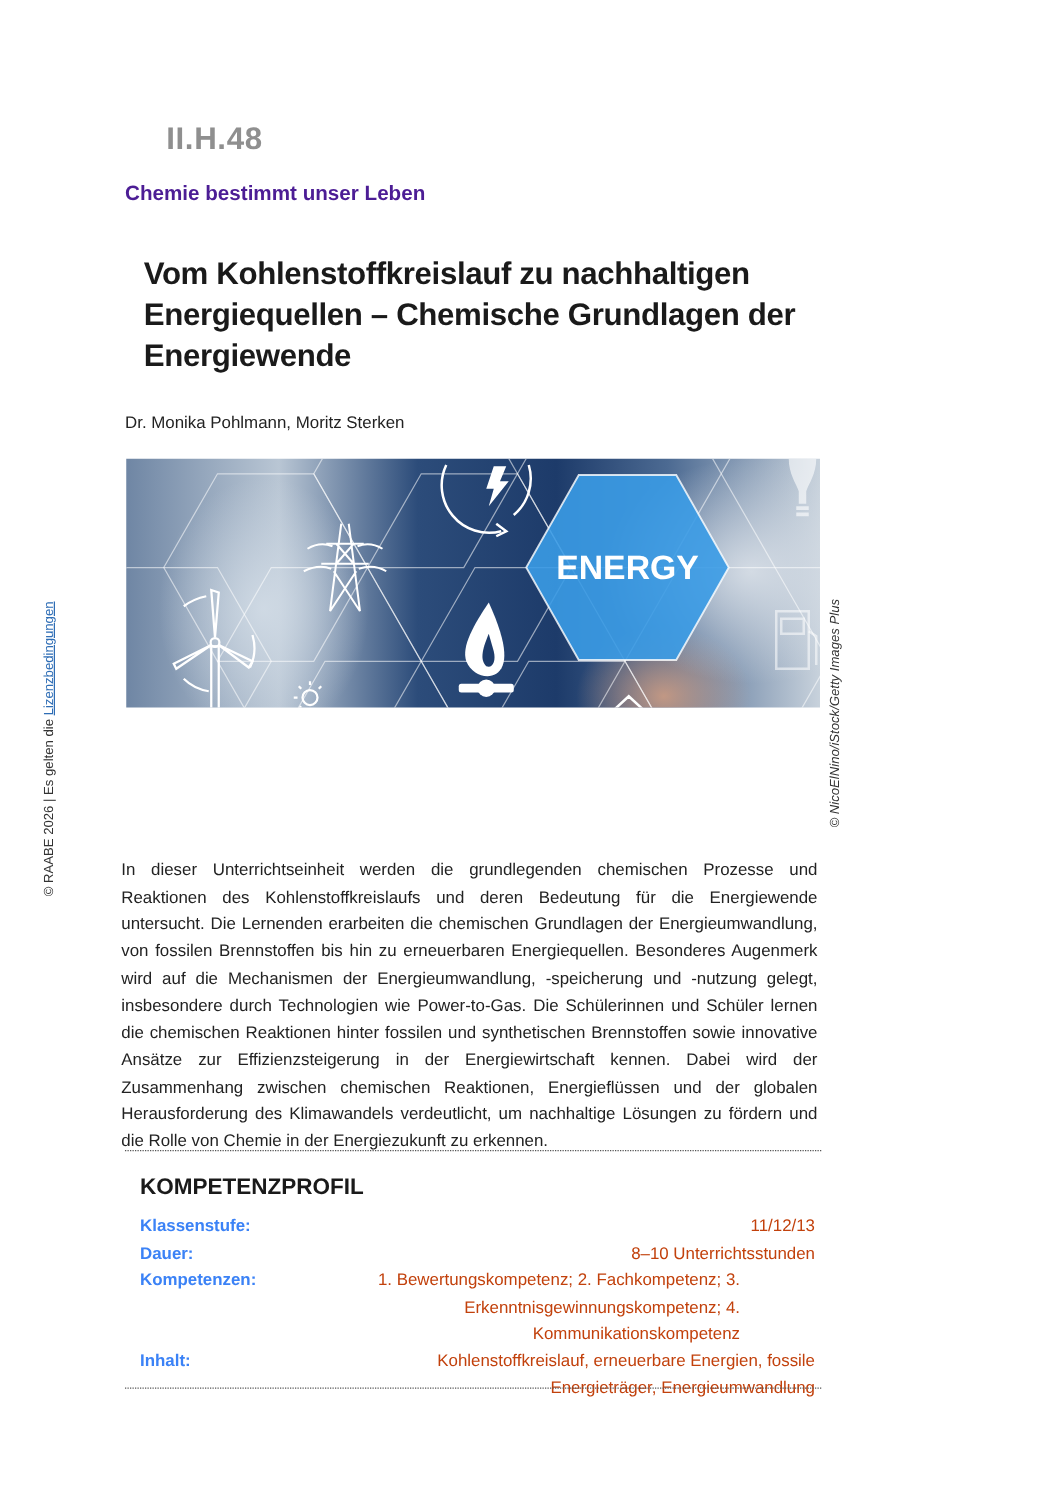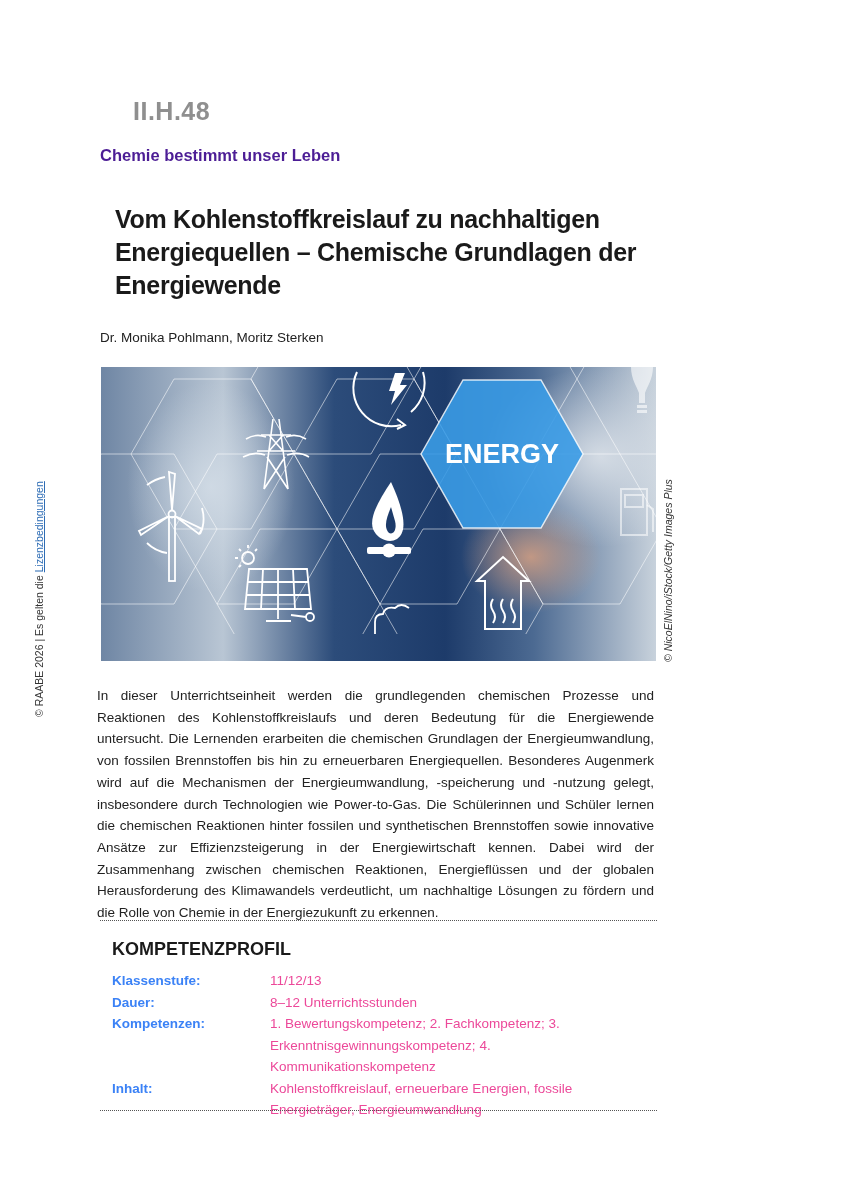--- a/index.html
+++ b/index.html
@@ -24,21 +24,21 @@
   .sidebar {
     position: absolute; left: 33px; top: 717px; transform: rotate(-90deg); transform-origin: 0 0;
     font-size: 10.5px; color: #333; white-space: nowrap;
   }
   .sidebar a { color: #2e6db5; text-decoration: underline; }
   .credit {
     position: absolute; left: 662px; top: 662px; transform: rotate(-90deg); transform-origin: 0 0;
     font-size: 10.5px; font-style: italic; color: #333; white-space: nowrap;
   }
   .hero {
-    position: absolute; left: 101px; top: 367px; width: 555px; height: 294px; overflow: hidden;
+    position: absolute; left: 101px; top: 367px; width: 555px; height: 199px; overflow: hidden;
     background:
       radial-gradient(ellipse 120px 150px at 110px 120px, rgba(210,220,230,0.9), rgba(210,220,230,0) 70%),
       radial-gradient(ellipse 160px 120px at 500px 90px, rgba(215,222,230,0.95), rgba(215,222,230,0) 75%),
       radial-gradient(ellipse 100px 80px at 430px 190px, rgba(214,160,130,0.85), rgba(214,160,130,0) 70%),
       linear-gradient(90deg, #6f86a4 0%, #b9c6d4 22%, #2c4c7a 42%, #1d3b6a 62%, #4c6a92 78%, #c8d2dc 100%);
   }
   .hero svg { position: absolute; left: 0; top: 0; }
   .intro {
     position: absolute; left: 96px; top: 684px; width: 557px; font-size: 13.5px; line-height: 21.7px;
     color: #222; text-align: justify; margin: 1px;
@@ -47,21 +47,21 @@
     position: absolute; left: 100px; width: 557px; height: 0; border-top: 1.5px dotted #555;
   }
   .profile-title {
     position: absolute; left: 112px; top: 939px; font-size: 18px; font-weight: bold; color: #1a1a1a;
   }
   .profile {
     position: absolute; left: 112px; top: 970px; width: 540px; font-size: 13.5px; line-height: 21.5px;
   }
   .row { display: flex; }
   .row .k { width: 158px; font-weight: bold; color: #3b82f6; flex-shrink: 0; }
-  .row .v { flex: 1; color: #ec4899; }
+  .row .v { flex: 1; color: #c2410c; text-align: right; }
 </style>
 </head>
 <body>
 
 <div class="code">II.H.48</div>
 <div class="series">Chemie bestimmt unser Leben</div>
 <h1 class="title">Vom Kohlenstoffkreislauf zu nachhaltigen Energiequellen – Chemische Grundlagen der Energiewende</h1>
 <div class="authors">Dr. Monika Pohlmann, Moritz Sterken</div>
 
 <div class="sidebar">
@@ -154,21 +154,21 @@
 
 <div class="profile-title">KOMPETENZPROFIL</div>
 
 <div class="profile">
   <div class="row">
     <div class="k">Klassenstufe:</div>
     <div class="v">11/12/13</div>
   </div>
   <div class="row">
     <div class="k">Dauer:</div>
-    <div class="v">8–12 Unterrichtsstunden</div>
+    <div class="v">8–10 Unterrichtsstunden</div>
   </div>
   <div class="row">
     <div class="k">Kompetenzen:</div>
     <div class="v" style="padding-right:60px;">1. Bewertungskompetenz; 2. Fachkompetenz; 3. Erkenntnisgewinnungskompetenz; 4. Kommunikationskompetenz</div>
   </div>
   <div class="row">
     <div class="k">Inhalt:</div>
     <div class="v">Kohlenstoffkreislauf, erneuerbare Energien, fossile Energieträger, Energieumwandlung</div>
   </div>
 </div>

